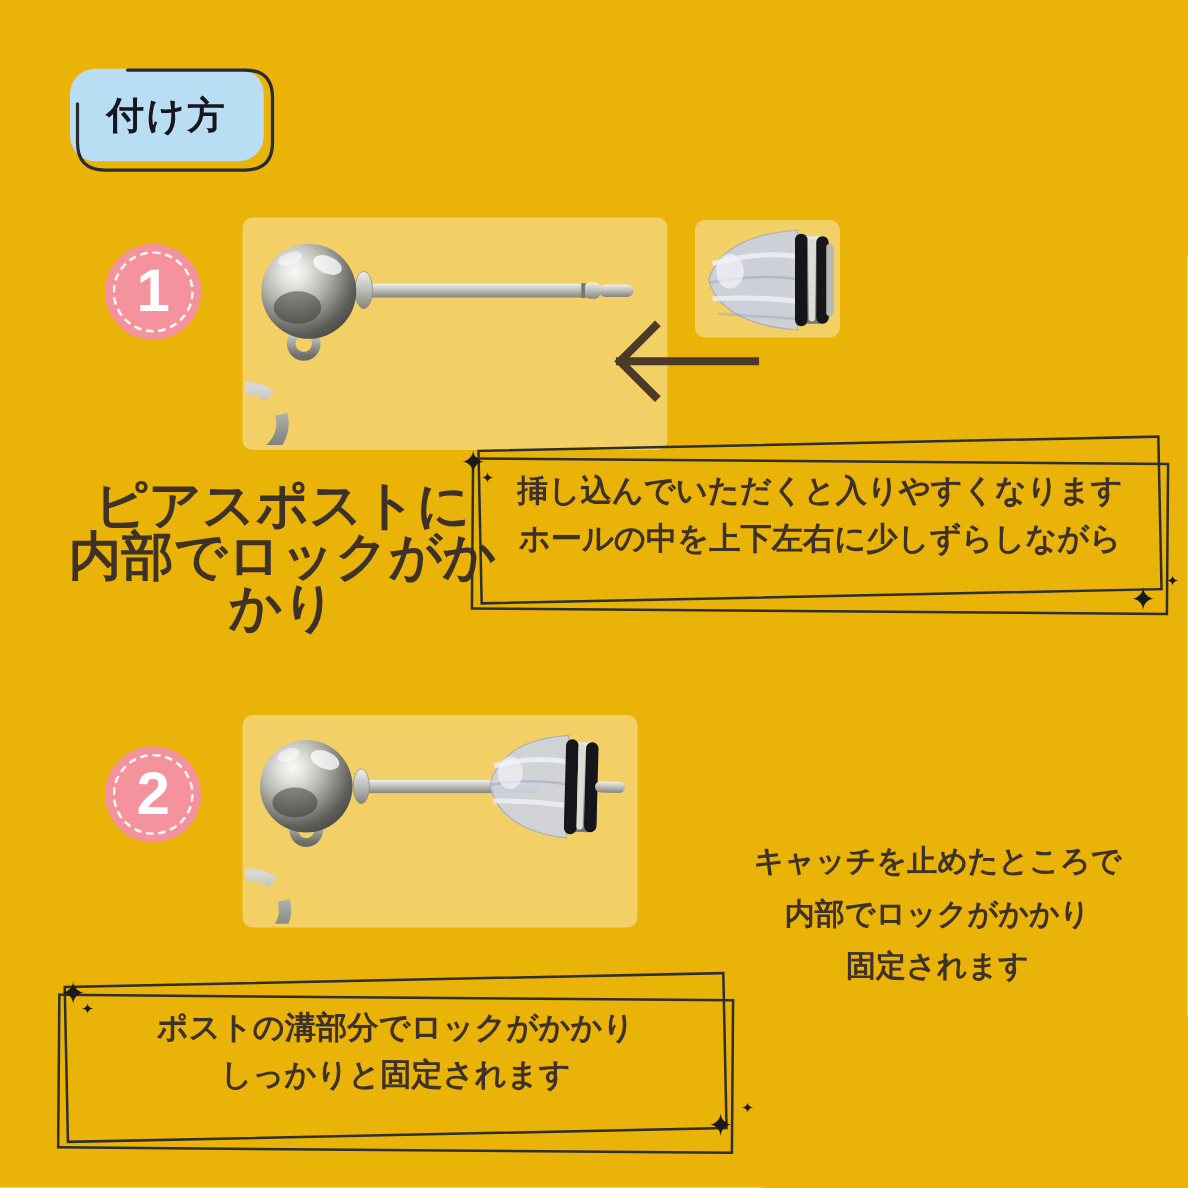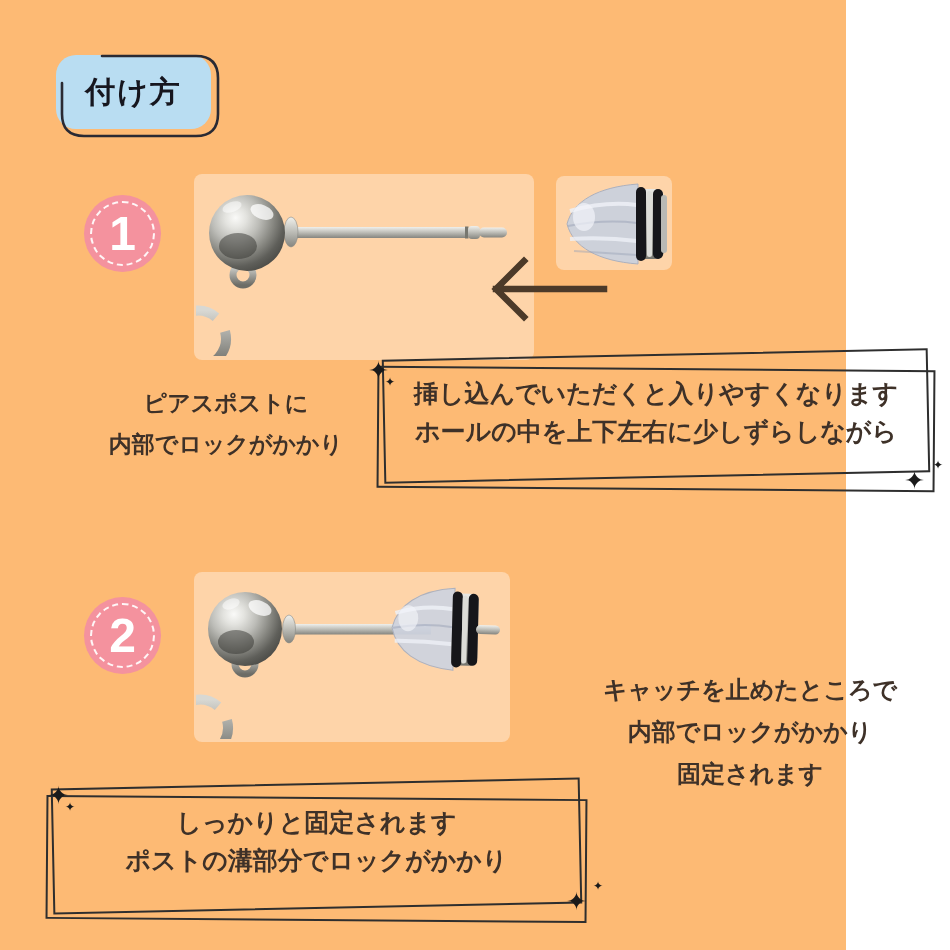--- a/index.html
+++ b/index.html
@@ -1,18 +1,18 @@
 <!DOCTYPE html>
 <html><head>
 <meta charset="utf-8">
 <style>
   html,body{margin:0;padding:0;}
   body{width:950px;height:950px;overflow:hidden;
        font-family:"Liberation Sans","DejaVu Sans",sans-serif;}
-  .canvas{position:relative;width:846px;height:950px;background:#fdba74;}
+  .canvas{position:relative;width:950px;height:950px;background:#eab308;}
 
   
   .badge-wrap{position:absolute;left:50px;top:50px;width:185px;height:95px;}
   .badge-fill{position:absolute;left:6px;top:5px;width:155px;height:74px;
               background:#B9DDF2;border-radius:20px;
               display:flex;align-items:center;justify-content:center;
               font-size:30px;font-weight:600;color:#16161F;letter-spacing:2px;}
   .badge-outline-svg{position:absolute;left:0;top:0;}
 
   
@@ -28,21 +28,21 @@
   .photo-bg{position:absolute;background:rgba(255,255,255,.38);border-radius:8px;}
   .pb1{left:194px;top:174px;width:340px;height:186px;}
   .pb2{left:556px;top:176px;width:116px;height:94px;}
   .pb3{left:194px;top:572px;width:316px;height:170px;}
 
   .illus{position:absolute;}
 
   
   .caption{position:absolute;text-align:center;color:#3E3128;font-weight:700;}
   .caption .line{display:block;}
-  .cap1{left:36px;top:383px;width:380px;font-size:23px;line-height:41px;}
+  .cap1{left:36px;top:383px;width:380px;font-size:42px;line-height:41px;}
   .cap2{left:550px;top:669px;width:400px;font-size:24px;line-height:42px;}
 
   
   .note{position:absolute;}
   .n1{left:375px;top:352px;width:562px;height:142px;}
   .n2{left:44px;top:781px;width:545px;height:144px;}
   .note .frameA{position:absolute;left:8px;right:8px;top:2px;bottom:16px;
                 border:2px solid #2E2E2E;transform:rotate(-1.2deg);}
   .note .frameB{position:absolute;left:2px;right:2px;top:16px;bottom:4px;
                 border:2px solid #2E2E2E;transform:rotate(0.45deg);}
@@ -226,22 +226,22 @@
   <div class="caption cap2">
     <span class="line">キャッチを止めたところで</span>
     <span class="line">内部でロックがかかり</span>
     <span class="line">固定されます</span>
   </div>
 
   <div class="note n2">
     <div class="frameA"></div>
     <div class="frameB"></div>
     <div class="note-text">
+      <span class="line">ポストの溝部分でロックがかかり</span>
       <span class="line">しっかりと固定されます</span>
-      <span class="line">ポストの溝部分でロックがかかり</span>
     </div>
     <span class="sparkle sp-big tl1">✦</span>
     <span class="sparkle sp-small tl2">✦</span>
     <span class="sparkle sp-big br1">✦</span>
     <span class="sparkle sp-small br2">✦</span>
   </div>
 
 </div>
 
 </body></html>

